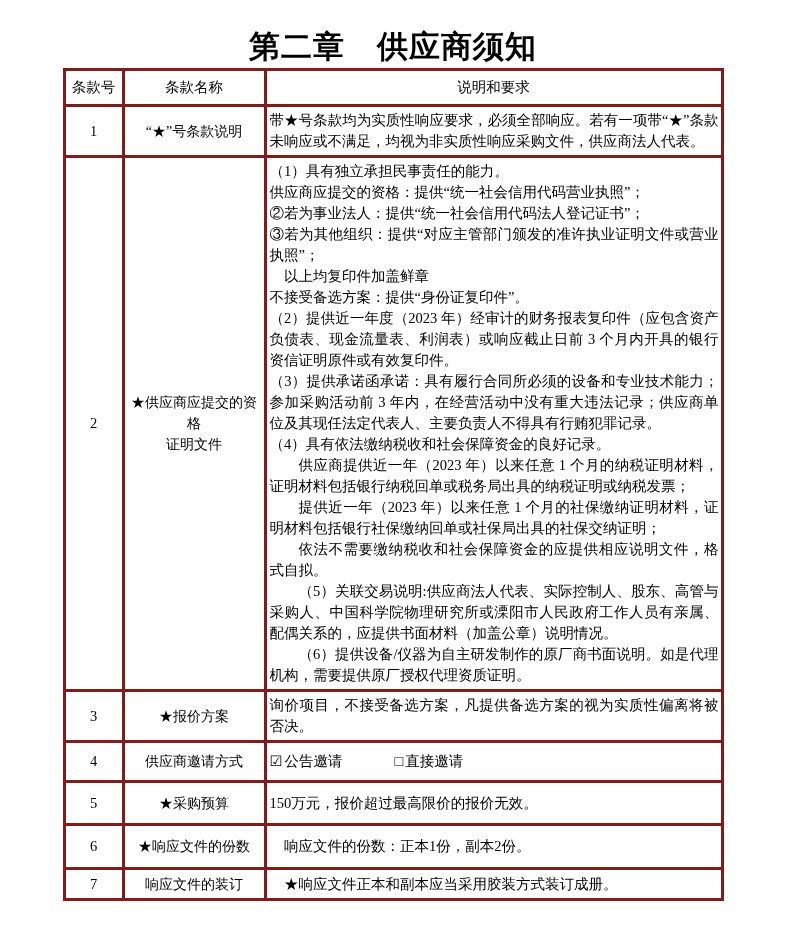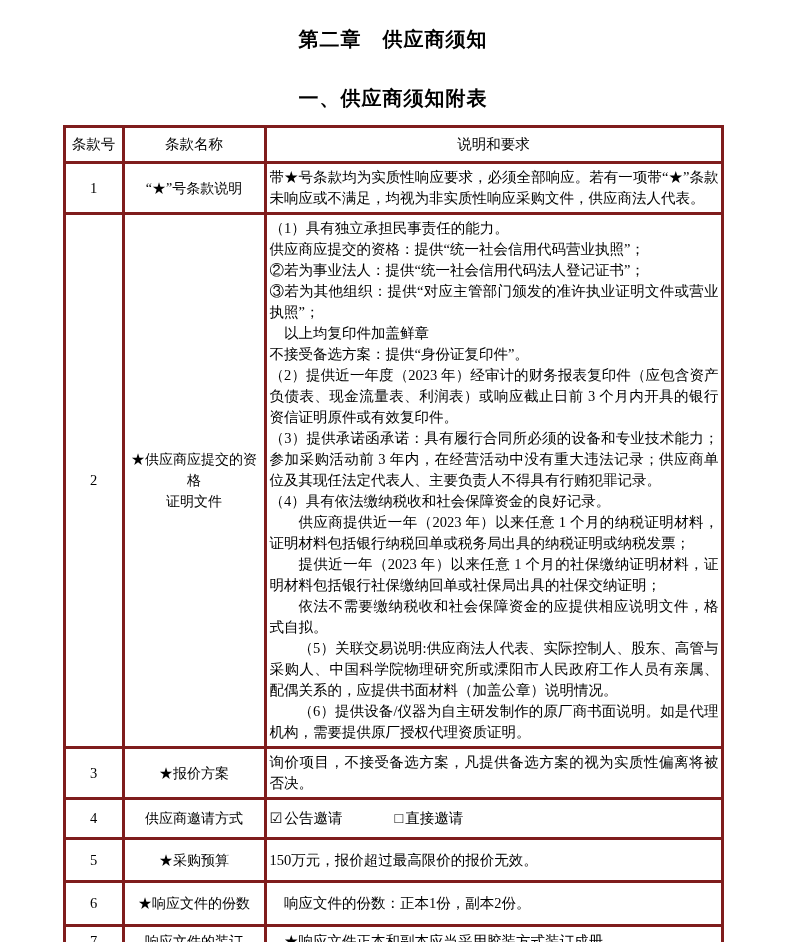--- a/index.html
+++ b/index.html
@@ -5,21 +5,21 @@
   html, body { margin:0; padding:0; background:#ffffff; }
   body {
     width:786px; height:942px; overflow:hidden;
     font-family:"Liberation Serif","DejaVu Serif",serif;
     color:#000;
   }
   .page { width:786px; height:942px; box-sizing:border-box; padding-top:26px; background:#fff; }
 
   .doc-title {
     margin:0; text-align:center;
-    font-size:20px; font-weight:bold; letter-spacing:1px;
+    font-size:31px; font-weight:bold; letter-spacing:1px;
   }
   .doc-subtitle {
     margin:32px 0 13px 0; text-align:center;
     font-size:20px; font-weight:bold; letter-spacing:1px;
   }
 
   table.clause-table {
     border-collapse:collapse; table-layout:fixed;
     margin:0 auto; width:658px;
     border:3px solid #000;
@@ -57,21 +57,20 @@
   tbody tr:nth-child(6) { height:44px; }
   tbody tr:nth-child(7) { height:31px; }
 </style>
 </head>
 <body>
 
 <div class="page">
 
   <h1 class="doc-title">第二章　供应商须知</h1>
 
-  <h2 class="doc-subtitle">一、供应商须知附表</h2>
 
   <table class="clause-table">
     <colgroup>
       <col class="c1">
         <col class="c2">
         <col class="c3">
     </colgroup>
     <thead>
       <tr>
         <th>条款号</th>

